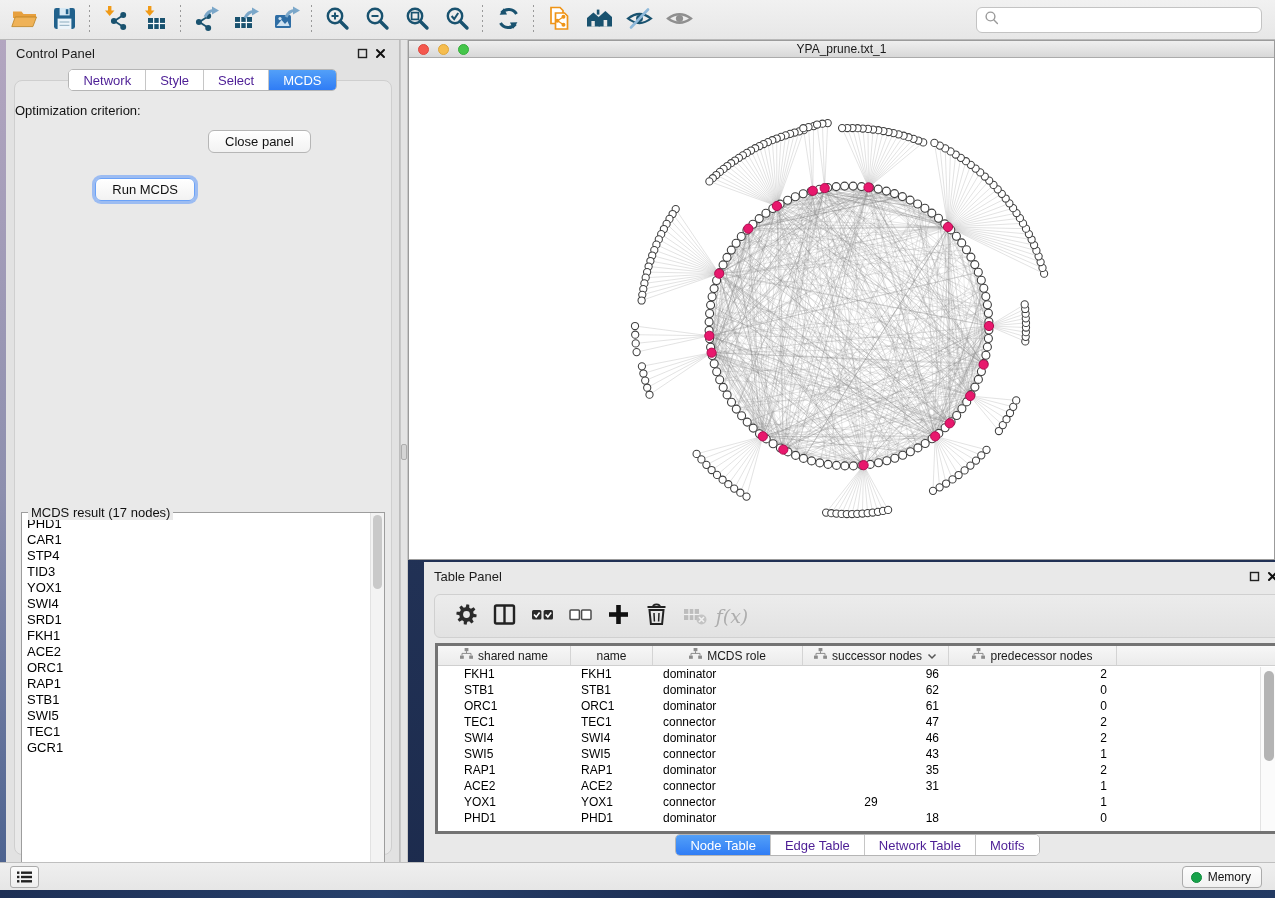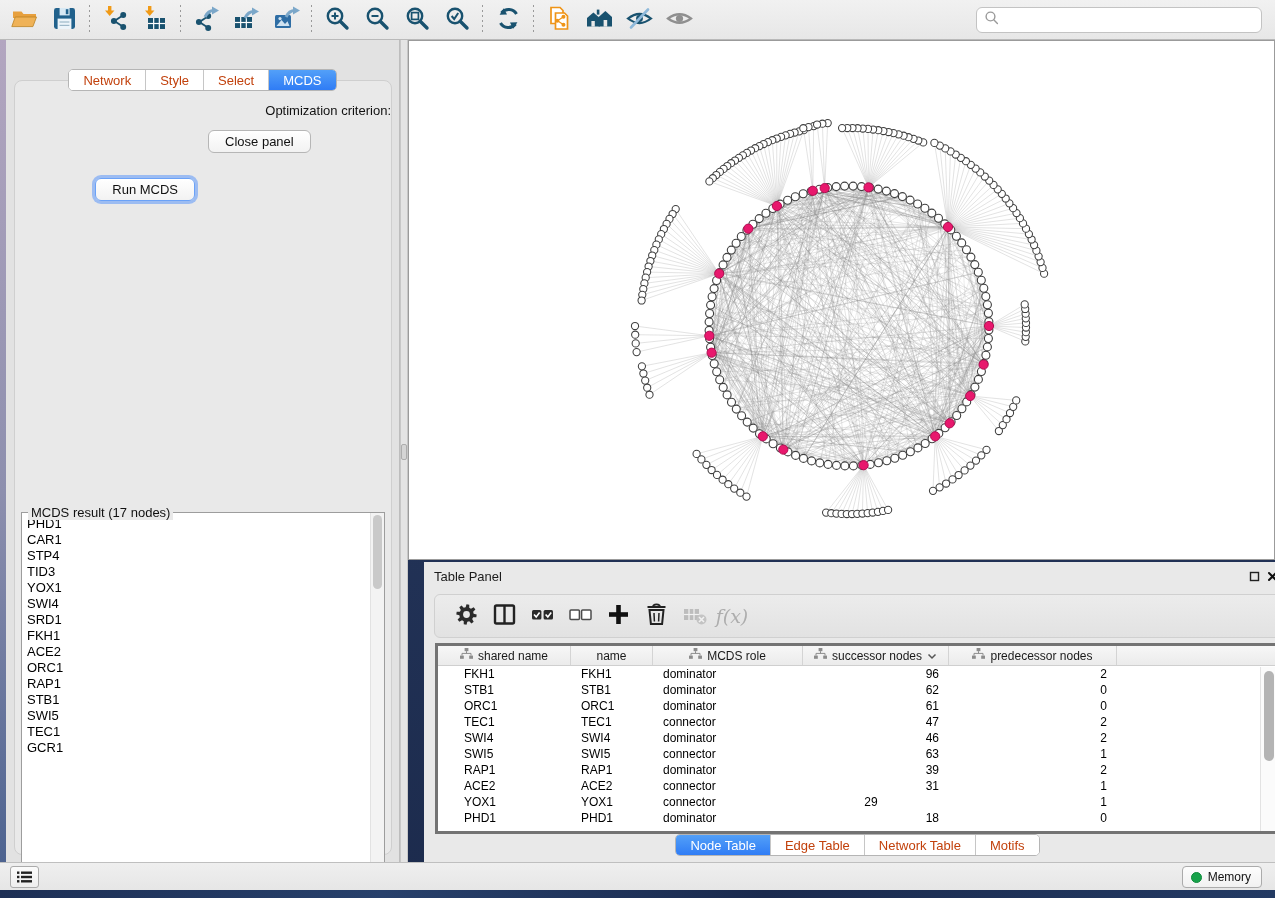--- a/index.html
+++ b/index.html
@@ -32,28 +32,28 @@
     background:#e2e2e2; border-right:1px solid #bdbdbd; }
   .panel-titlebar { position:relative; height:26px; display:flex; align-items:center;
     padding:0 10px; font-size:13px; color:#1c1c1c; }
   .panel-titlebar .spacer { flex:1; }
   .mini-btn { width:18px; height:18px; border:none; background:transparent; cursor:pointer;
     display:flex; align-items:center; justify-content:center; padding:0; }
 
   .cp-tabs { position:absolute; left:0; top:29px; width:100%; display:flex; justify-content:center; z-index:3; }
   .seg { display:flex; background:#fff; border:1px solid #b5b5b5; border-radius:5px; overflow:hidden;
     height:22px; }
-  .seg .seg-item { font-size:13px; color:#c2410c; background:#fff; border:none; cursor:pointer;
+  .seg .seg-item { font-size:13px; color:#4c1d95; background:#fff; border:none; cursor:pointer;
     padding:0 14px; height:100%; border-left:1px solid #c6c6c6; font-family:"Liberation Sans",sans-serif; }
   .seg .seg-item:first-child { border-left:none; }
   .seg .seg-item.active { background:linear-gradient(180deg,#53a0f8,#2f7cf5); color:#fff; }
 
   .cp-body { position:absolute; left:8px; top:40px; width:378px; height:775px;
     background:#e9e9e9; border:1px solid #cfcfcf; border-radius:8px; }
-  .opt-label { margin-top:22px; text-align:right; font-size:13px; color:#111; }
+  .opt-label { margin-top:22px; text-align:left; font-size:13px; color:#111; }
   .dropdown { position:relative; margin:11px auto 0; width:314px; height:24px; background:#fff;
     border:1px solid #b3b3b3; border-radius:6px; display:flex; align-items:center;
     padding-left:9px; font-size:13px; color:#111; cursor:pointer;
     box-shadow:0 1px 1px rgba(0,0,0,.08); }
   .dd-stepper { position:absolute; right:-1px; top:-1px; width:20px; height:24px;
     background:linear-gradient(180deg,#5a9ef8,#2e7bf5); border-radius:0 6px 6px 0;
     display:flex; flex-direction:column; align-items:center; justify-content:center; gap:2px; }
   .dd-stepper i { display:block; width:0; height:0; border-left:4px solid transparent;
     border-right:4px solid transparent; }
   .dd-up { border-bottom:4px solid #fff; }
@@ -316,20 +316,34 @@
         </svg>
     </span>
     <input value="" placeholder="" style="">
   </div>
 </div>
 
 <div class="left-strip"></div>
 <div class="bottom-strip"></div>
 
 <div class="control-panel">
+  <div class="panel-titlebar">
+    <span>Control Panel</span>
+    <span class="spacer"></span>
+    <button class="mini-btn">
+      <svg width="11" height="11" viewBox="0 0 11 11">
+          <rect x="1.5" y="1.5" width="8" height="8" fill="none" stroke="#222" stroke-width="1.4"></rect>
+        </svg>
+    </button>
+    <button class="mini-btn">
+      <svg width="11" height="11" viewBox="0 0 11 11">
+          <path d="M2 2 L9 9 M9 2 L2 9" stroke="#111" stroke-width="2" stroke-linecap="round"></path>
+        </svg>
+    </button>
+  </div>
 
   <div class="cp-tabs">
       <div class="seg" id="cp-tabs-seg">
         <button class="seg-item">Network</button>
         <button class="seg-item">Style</button>
         <button class="seg-item">Select</button>
         <button class="seg-item active">MCDS</button>
       </div>
     </div>
 
@@ -367,20 +381,28 @@
         </div>
     </div>
   </div>
 </div>
 
 <div class="vsplit">
     <div class="grip"></div>
   </div>
 
 <div class="net-window">
+  <div class="net-titlebar">
+    <div class="traffic">
+      <span class="light red"></span>
+      <span class="light yellow"></span>
+      <span class="light green"></span>
+    </div>
+    <div class="net-title">YPA_prune.txt_1</div>
+  </div>
   <div class="net-canvas">
     <svg id="graph-svg" width="865" height="501">
         <line x1="367.9" y1="148.0" x2="394.8" y2="72.2" stroke="#a2a2a2" stroke-width="0.55" opacity="0.55"></line>
         <line x1="367.9" y1="148.0" x2="390.2" y2="73.3" stroke="#a2a2a2" stroke-width="0.55" opacity="0.55"></line>
         <line x1="367.9" y1="148.0" x2="385.6" y2="74.5" stroke="#a2a2a2" stroke-width="0.55" opacity="0.55"></line>
         <line x1="367.9" y1="148.0" x2="381.1" y2="75.8" stroke="#a2a2a2" stroke-width="0.55" opacity="0.55"></line>
         <line x1="367.9" y1="148.0" x2="376.6" y2="77.3" stroke="#a2a2a2" stroke-width="0.55" opacity="0.55"></line>
         <line x1="367.9" y1="148.0" x2="372.1" y2="78.8" stroke="#a2a2a2" stroke-width="0.55" opacity="0.55"></line>
         <line x1="367.9" y1="148.0" x2="367.7" y2="80.5" stroke="#a2a2a2" stroke-width="0.55" opacity="0.55"></line>
         <line x1="367.9" y1="148.0" x2="363.3" y2="82.2" stroke="#a2a2a2" stroke-width="0.55" opacity="0.55"></line>
@@ -1536,28 +1558,28 @@
           <div class="nt-cell" style="width: 133px; padding-left: 26px;">SWI4</div>
           <div class="nt-cell" style="width: 82px; padding-left: 10px;">SWI4</div>
           <div class="nt-cell" style="width: 150px; padding-left: 10px;">dominator</div>
           <div class="nt-cell" style="width: 146px; text-align: right; padding-right: 10px;">46</div>
           <div class="nt-cell" style="width: 168px; text-align: right; padding-right: 10px;">2</div>
         </div>
         <div class="nt-row">
           <div class="nt-cell" style="width: 133px; padding-left: 26px;">SWI5</div>
           <div class="nt-cell" style="width: 82px; padding-left: 10px;">SWI5</div>
           <div class="nt-cell" style="width: 150px; padding-left: 10px;">connector</div>
-          <div class="nt-cell" style="width: 146px; text-align: right; padding-right: 10px;">63</div>
+          <div class="nt-cell" style="width: 146px; text-align: right; padding-right: 10px;">43</div>
           <div class="nt-cell" style="width: 168px; text-align: right; padding-right: 10px;">1</div>
         </div>
         <div class="nt-row">
           <div class="nt-cell" style="width: 133px; padding-left: 26px;">RAP1</div>
           <div class="nt-cell" style="width: 82px; padding-left: 10px;">RAP1</div>
           <div class="nt-cell" style="width: 150px; padding-left: 10px;">dominator</div>
-          <div class="nt-cell" style="width: 146px; text-align: right; padding-right: 10px;">39</div>
+          <div class="nt-cell" style="width: 146px; text-align: right; padding-right: 10px;">35</div>
           <div class="nt-cell" style="width: 168px; text-align: right; padding-right: 10px;">2</div>
         </div>
         <div class="nt-row">
           <div class="nt-cell" style="width: 133px; padding-left: 26px;">ACE2</div>
           <div class="nt-cell" style="width: 82px; padding-left: 10px;">ACE2</div>
           <div class="nt-cell" style="width: 150px; padding-left: 10px;">connector</div>
           <div class="nt-cell" style="width: 146px; text-align: right; padding-right: 10px;">31</div>
           <div class="nt-cell" style="width: 168px; text-align: right; padding-right: 10px;">1</div>
         </div>
         <div class="nt-row">

